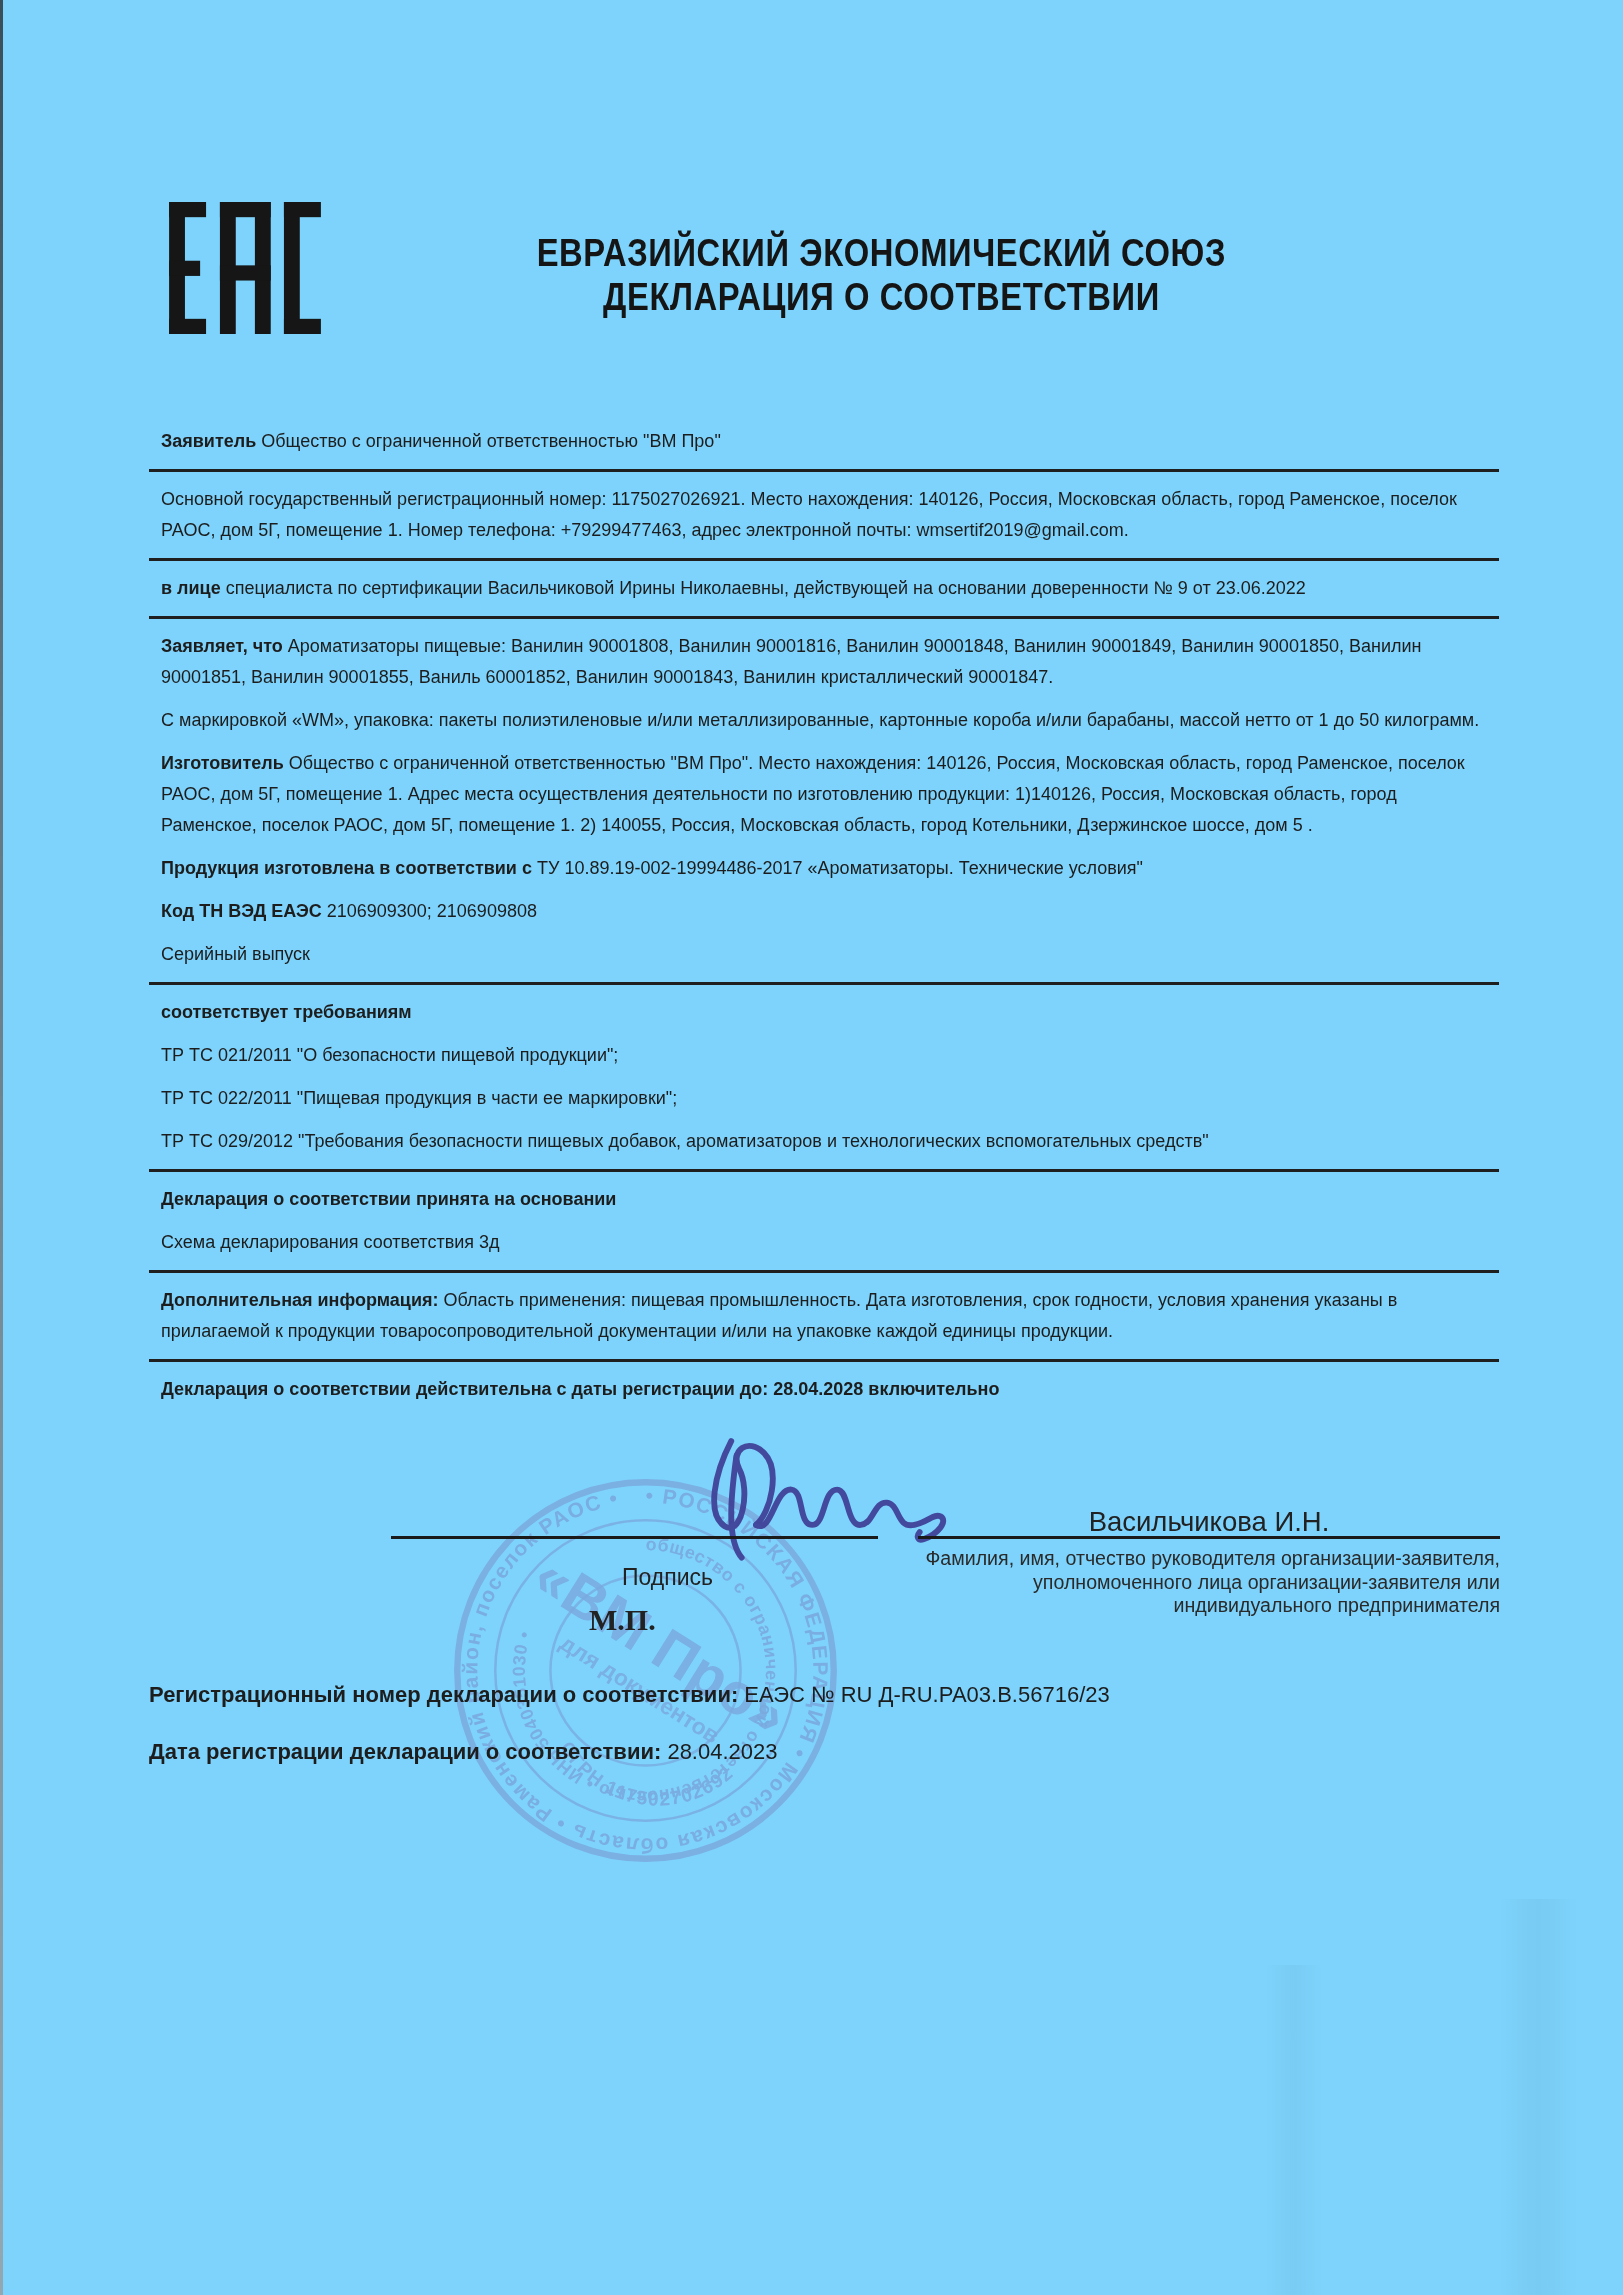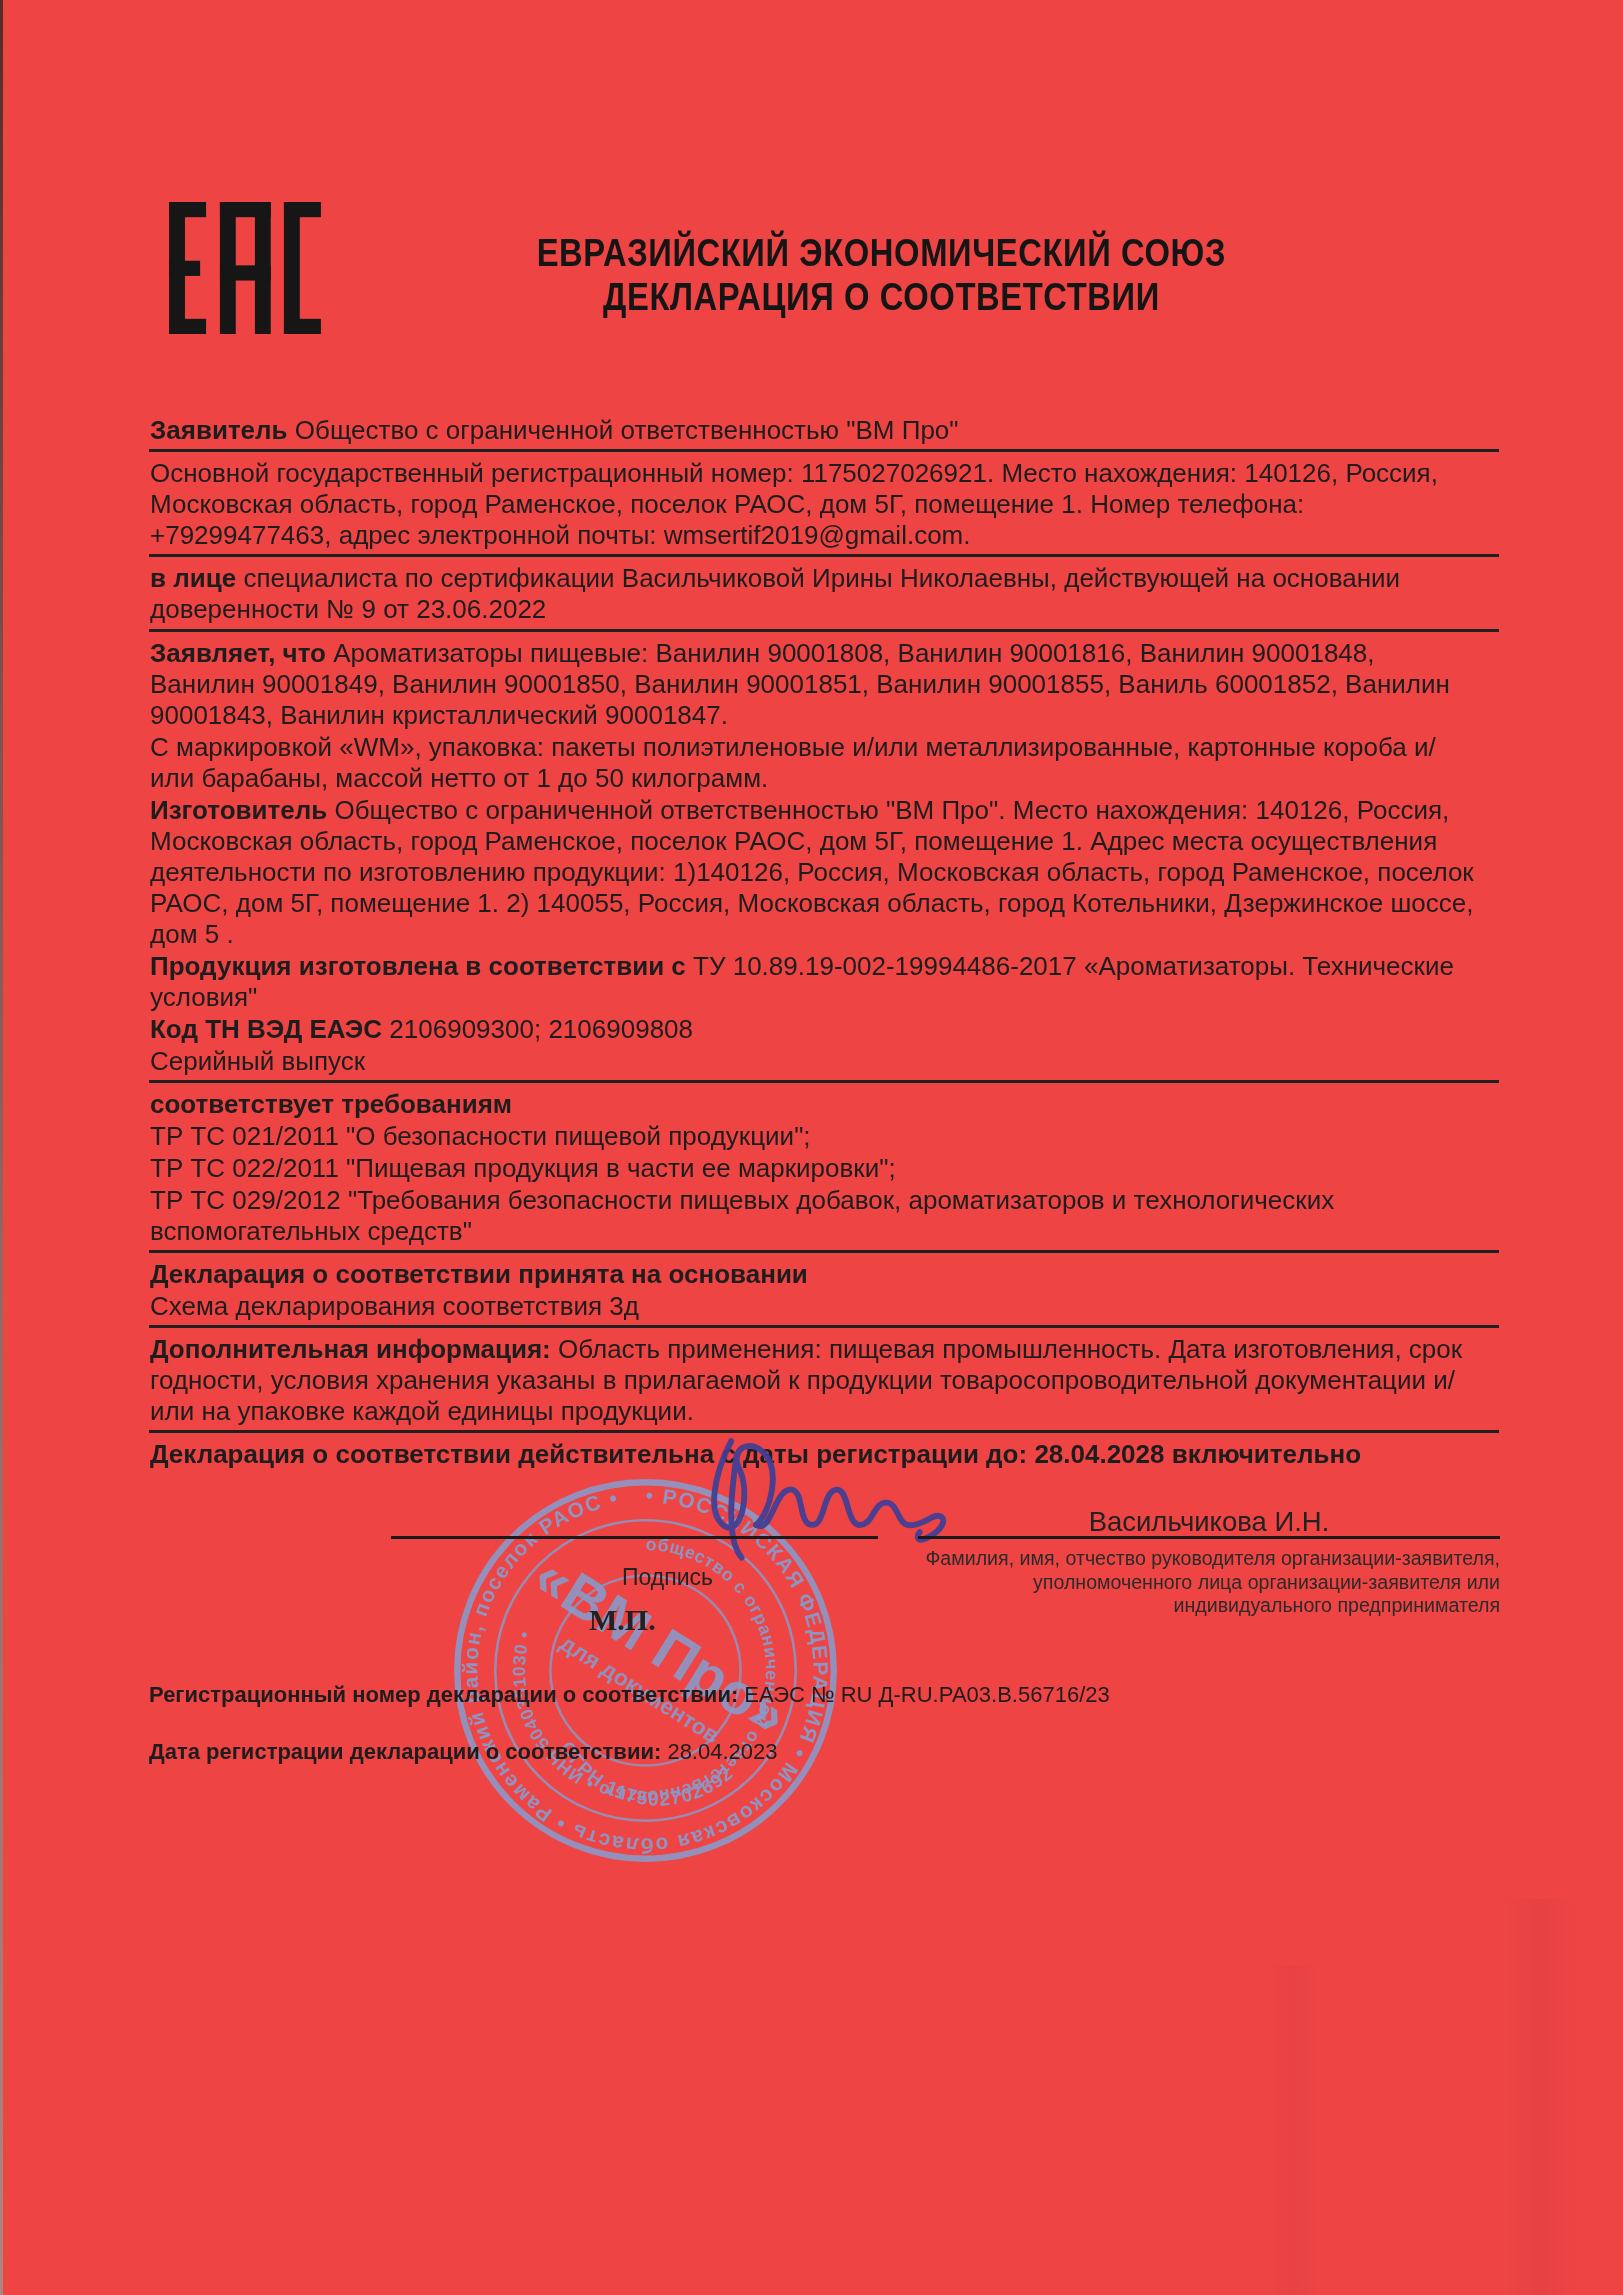--- a/index.html
+++ b/index.html
@@ -1,37 +1,37 @@
 <!DOCTYPE html>
 <html style="font-size:10.5px"><head>
 <meta charset="utf-8">
 <style>
   html,body{margin:0;padding:0;background:#e8e8e6;}
   .page{
     position:relative;
     width:1624px;height:2295px;
-    background:#ef4444;
+    background:#7dd3fc;
     overflow:hidden;
     font-family:"Liberation Sans","DejaVu Sans",sans-serif;
     color:#1d1d1d;
   }
   
   .edge-left{position:absolute;left:0;top:0;width:3.3px;height:2295px;background:linear-gradient(180deg,#222 0%,#555 30%,#777 60%,#999 100%);opacity:.75;}
   .edge-right-streak{position:absolute;right:46px;top:1899px;width:79px;height:396px;background:linear-gradient(90deg,rgba(0,0,0,0) 0%,rgba(0,0,0,.04) 50%,rgba(0,0,0,0) 100%);}
   .streak-mid{position:absolute;left:1264px;top:1965px;width:59px;height:331px;background:linear-gradient(90deg,rgba(0,0,0,0),rgba(0,0,0,.03),rgba(0,0,0,0));}
 
   
   .eac-logo{position:absolute;left:169px;top:202px;}
   .title-block{position:absolute;left:452px;top:231px;width:858px;text-align:center;}
   .title-line{display:inline-block;transform:scaleX(.84);transform-origin:center;
     font-weight:bold;font-size:39px;line-height:44px;letter-spacing:0.7px;white-space:nowrap;color:#151515;}
 
   
   .content{position:absolute;left:149px;top:414px;width:1350px;}
-  .content p{margin:1px;font-size:26px;line-height:31px;max-width:1329px;color:#1d1d1d;}
+  .content p{margin:12px;font-size:18px;line-height:31px;max-width:1329px;color:#1d1d1d;}
   .content p.b{font-weight:bold;}
   .lbl{font-weight:bold;}
   .rule{border:0;border-top:3.3px solid #1f1f1f;margin:3.3px 0 5.9px 0;width:100%;height:0;}
 
   
   .sig-line{position:absolute;height:0;border-top:3.3px solid #1a1a1a;}
   .sig-line.left{left:391px;top:1536px;width:487px;}
   .sig-line.right{left:918px;top:1536px;width:582px;}
   .sig-name{position:absolute;left:918px;top:1506px;width:582px;text-align:center;font-size:27.5px;color:#222;}
   .sig-notes{position:absolute;left:918px;top:1547px;width:582px;text-align:right;font-size:19.6px;line-height:23.6px;color:#2a2a2a;}

